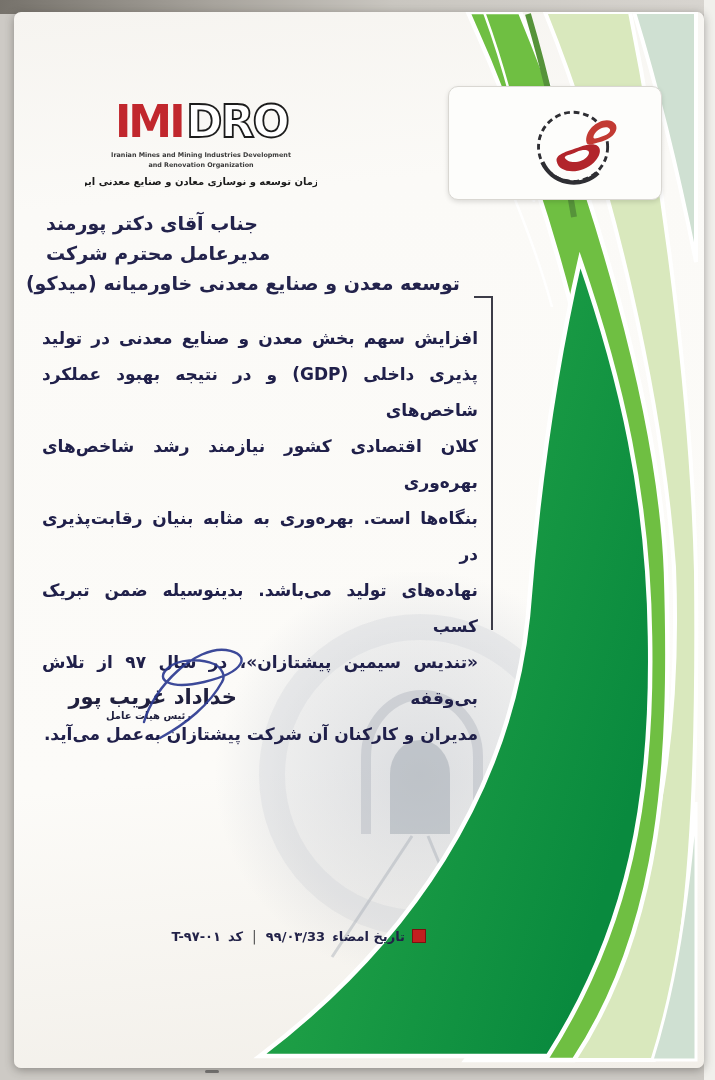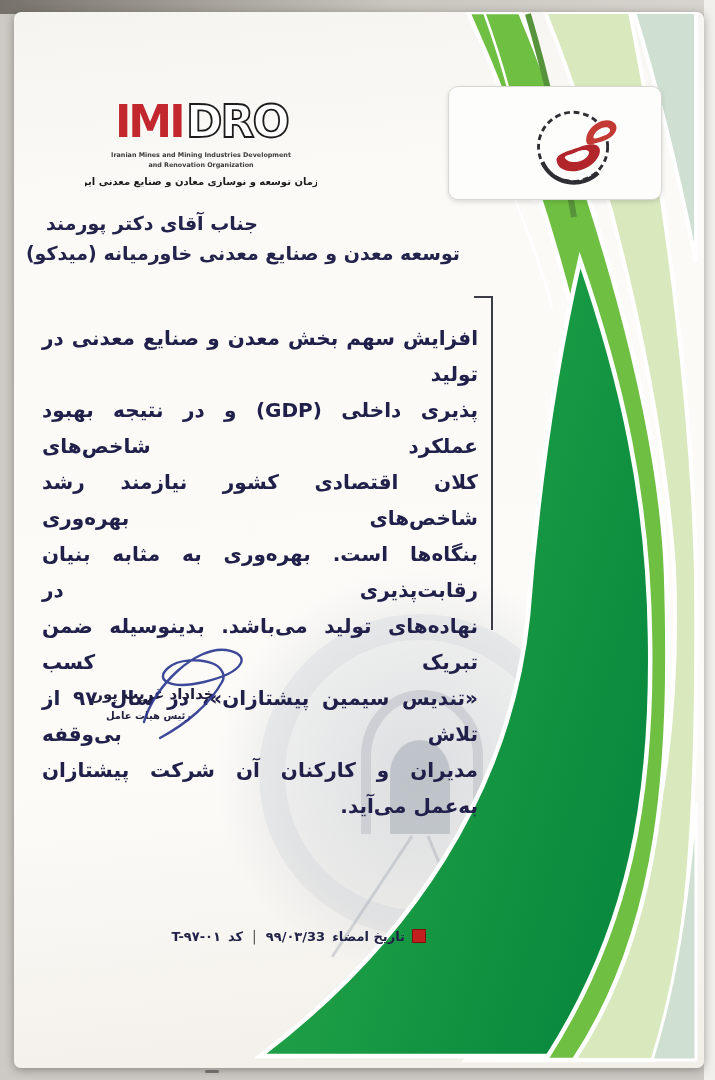--- a/index.html
+++ b/index.html
@@ -35,28 +35,28 @@
     direction:rtl;text-align:left;color:#23234c;font-weight:bold;
     font-size:19px;line-height:30px;}
   .recipient div{white-space:nowrap;}
 
   
   .bracket-h{position:absolute;left:460px;top:284px;width:19px;height:2px;background:#3c3c48;}
   .bracket-v{position:absolute;left:477px;top:284px;width:2px;height:334px;background:#3c3c48;}
 
   
   .body-text{position:absolute;top:308px;right:226px;width:436px;
-    direction:rtl;color:#20204a;font-weight:bold;font-size:20px;line-height:36px;}
+    direction:rtl;color:#20204a;font-weight:bold;font-size:17px;line-height:36px;}
   .body-text div{text-align:justify;text-align-last:justify;text-justify:inter-word;}
   .body-text div.align-right{text-align-last:right;}
 
   
   .sig-svg{position:absolute;left:110px;top:608px;width:210px;height:140px;}
   .sig-name{position:absolute;top:673px;left:58px;width:165px;text-align:center;
-    font-size:15px;font-weight:bold;color:#20203e;direction:rtl;white-space:nowrap;}
+    font-size:21px;font-weight:bold;color:#20203e;direction:rtl;white-space:nowrap;}
   .sig-title{position:absolute;top:698px;left:52px;width:165px;text-align:center;
     font-size:10px;font-weight:bold;color:#20203e;direction:rtl;white-space:nowrap;}
 
   
   .footer{position:absolute;top:916px;right:278px;direction:rtl;display:flex;
     align-items:center;font-size:13px;font-weight:bold;color:#222248;white-space:nowrap;}
   .red-sq{width:12px;height:12px;background:#c21f1f;border:1px solid #7e1010;margin-left:7px;flex:none;}
   .footer .lbl{margin-left:7px;}
   .footer .divider{color:#555;font-weight:normal;padding:0 9px;font-size:14px;}
 </style>
@@ -123,20 +123,21 @@
         <path d="M 28 64 C 28 78 52 82 66 72 C 80 62 76 50 58 53 C 42 56 28 56 28 64 Z" fill="#b2252b"></path>
         <path d="M 37 62 C 39 69 54 71 61 64 C 66 59 60 56 50 58 C 44 60 37 59 37 62 Z" fill="#fdfdfc"></path>
         <path d="M 62 50 C 62 36 82 26 92 33 C 100 39 94 50 78 52 C 68 53 62 54 62 50 Z" fill="#c23a33"></path>
         <path d="M 70 46 C 72 40 82 36 87 39 C 91 42 87 46 78 47 C 73 48 70 48 70 46 Z" fill="#fdfdfc"></path>
       </g>
     </svg>
   </div>
 
   <div class="recipient">
     <div>جناب آقای دکتر پورمند</div>
+    <div>مدیرعامل محترم شرکت</div>
     <div>توسعه معدن و صنایع معدنی خاورمیانه (میدکو)</div>
   </div>
 
   <div class="bracket-h"></div>
   <div class="bracket-v"></div>
 
   <div class="body-text">
     <div>افزایش سهم بخش معدن و صنایع معدنی در تولید</div>
     <div>پذیری داخلی (GDP) و در نتیجه بهبود عملکرد شاخص‌های</div>
     <div>کلان اقتصادی کشور نیازمند رشد شاخص‌های بهره‌وری</div>

